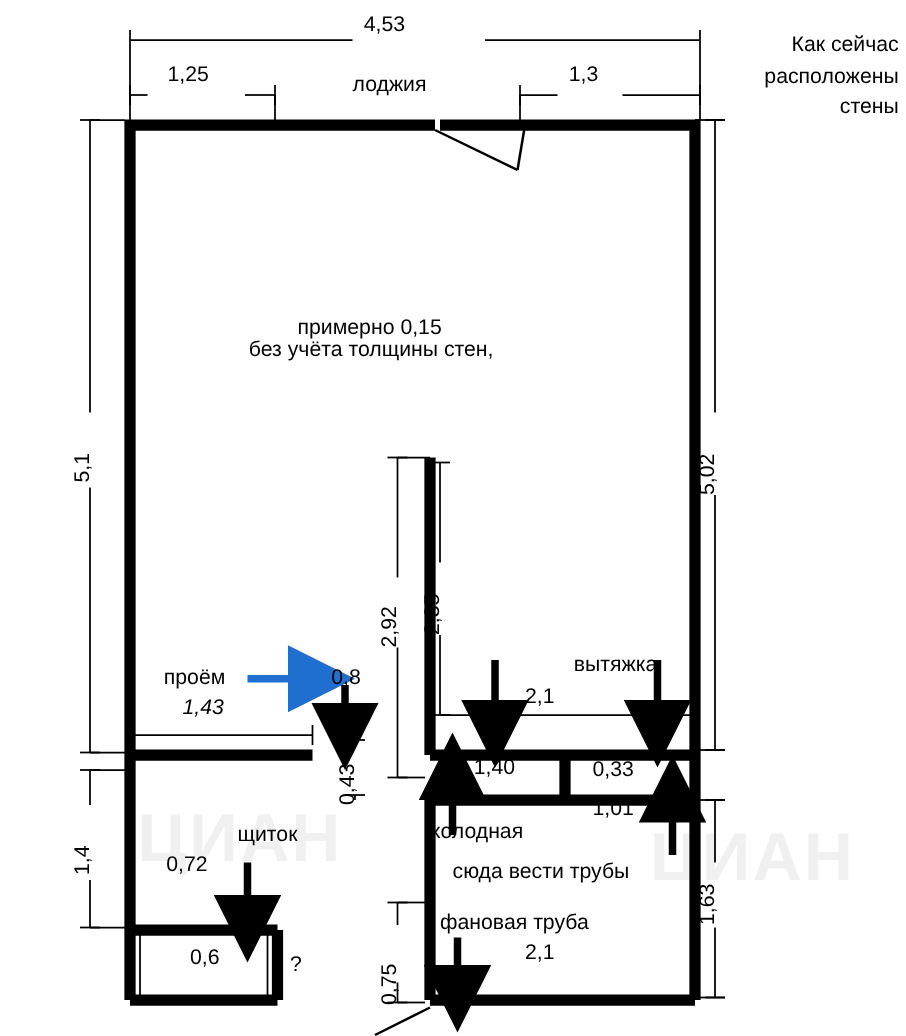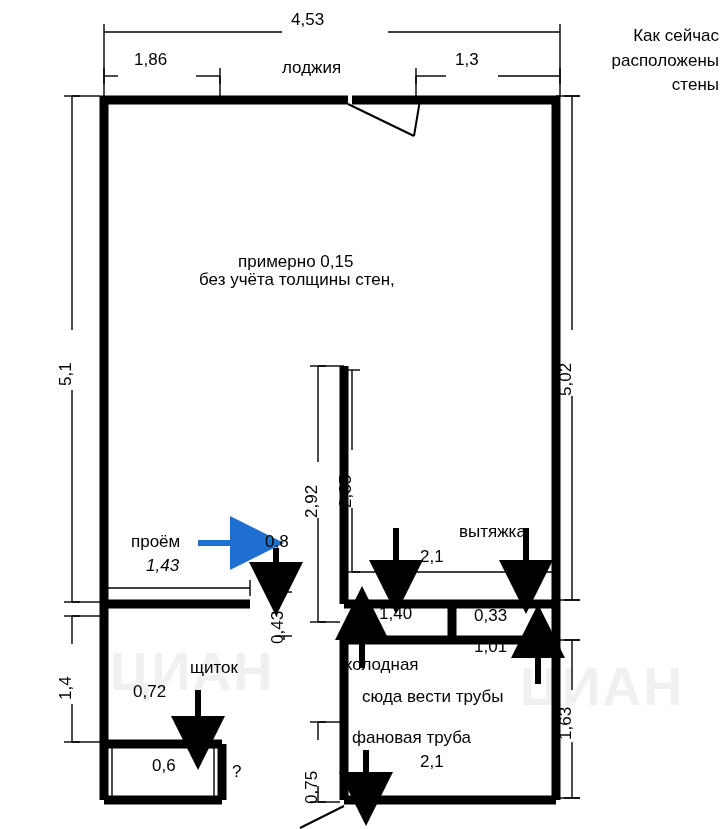--- a/index.html
+++ b/index.html
@@ -212,21 +212,21 @@
       <line x1="366" y1="750" x2="366" y2="790" marker-end="url(#ah)"></line>
     </g>
 
     <g stroke="#000000" stroke-width="1.4" fill="none">
       <line x1="112" y1="748" x2="112" y2="796"></line>
       <line x1="214" y1="748" x2="214" y2="796"></line>
     </g>
   </svg>
 
   <div class="lbl" style="left:291px; top:10px;">4,53</div>
-  <div class="lbl" style="left:134px; top:50px;">1,86</div>
+  <div class="lbl" style="left:134px; top:50px;">1,25</div>
   <div class="lbl" style="left:455px; top:50px;">1,3</div>
   <div class="lbl" style="left:282px; top:58px;">лоджия</div>
 
   <div class="corner-note">Как сейчас
 расположены
 стены</div>
 
   <div class="lbl" style="left:199px; top:227px;margin-top:43px;">без учёта толщины стен,</div>
   <div class="lbl" style="left:238px; top:252px;">примерно 0,15</div>
 

